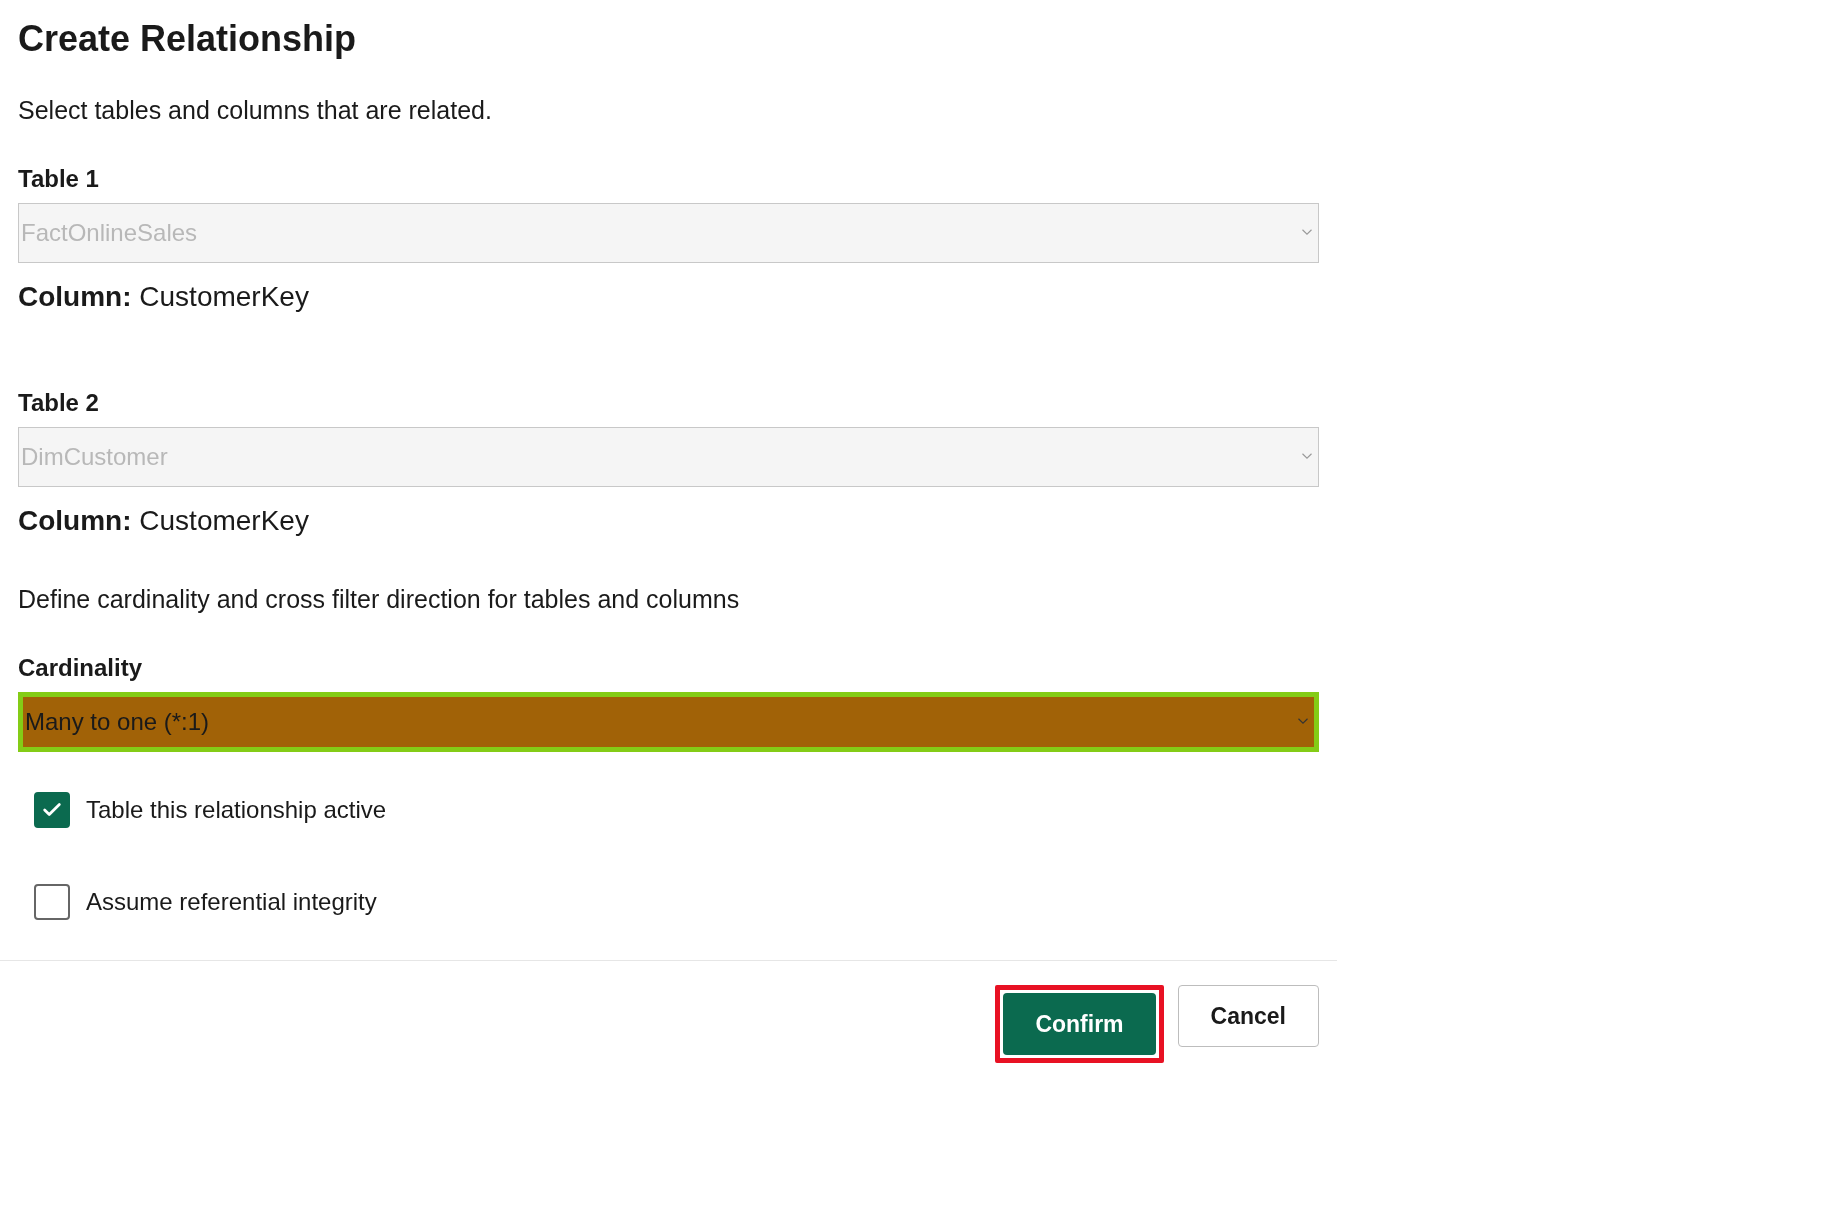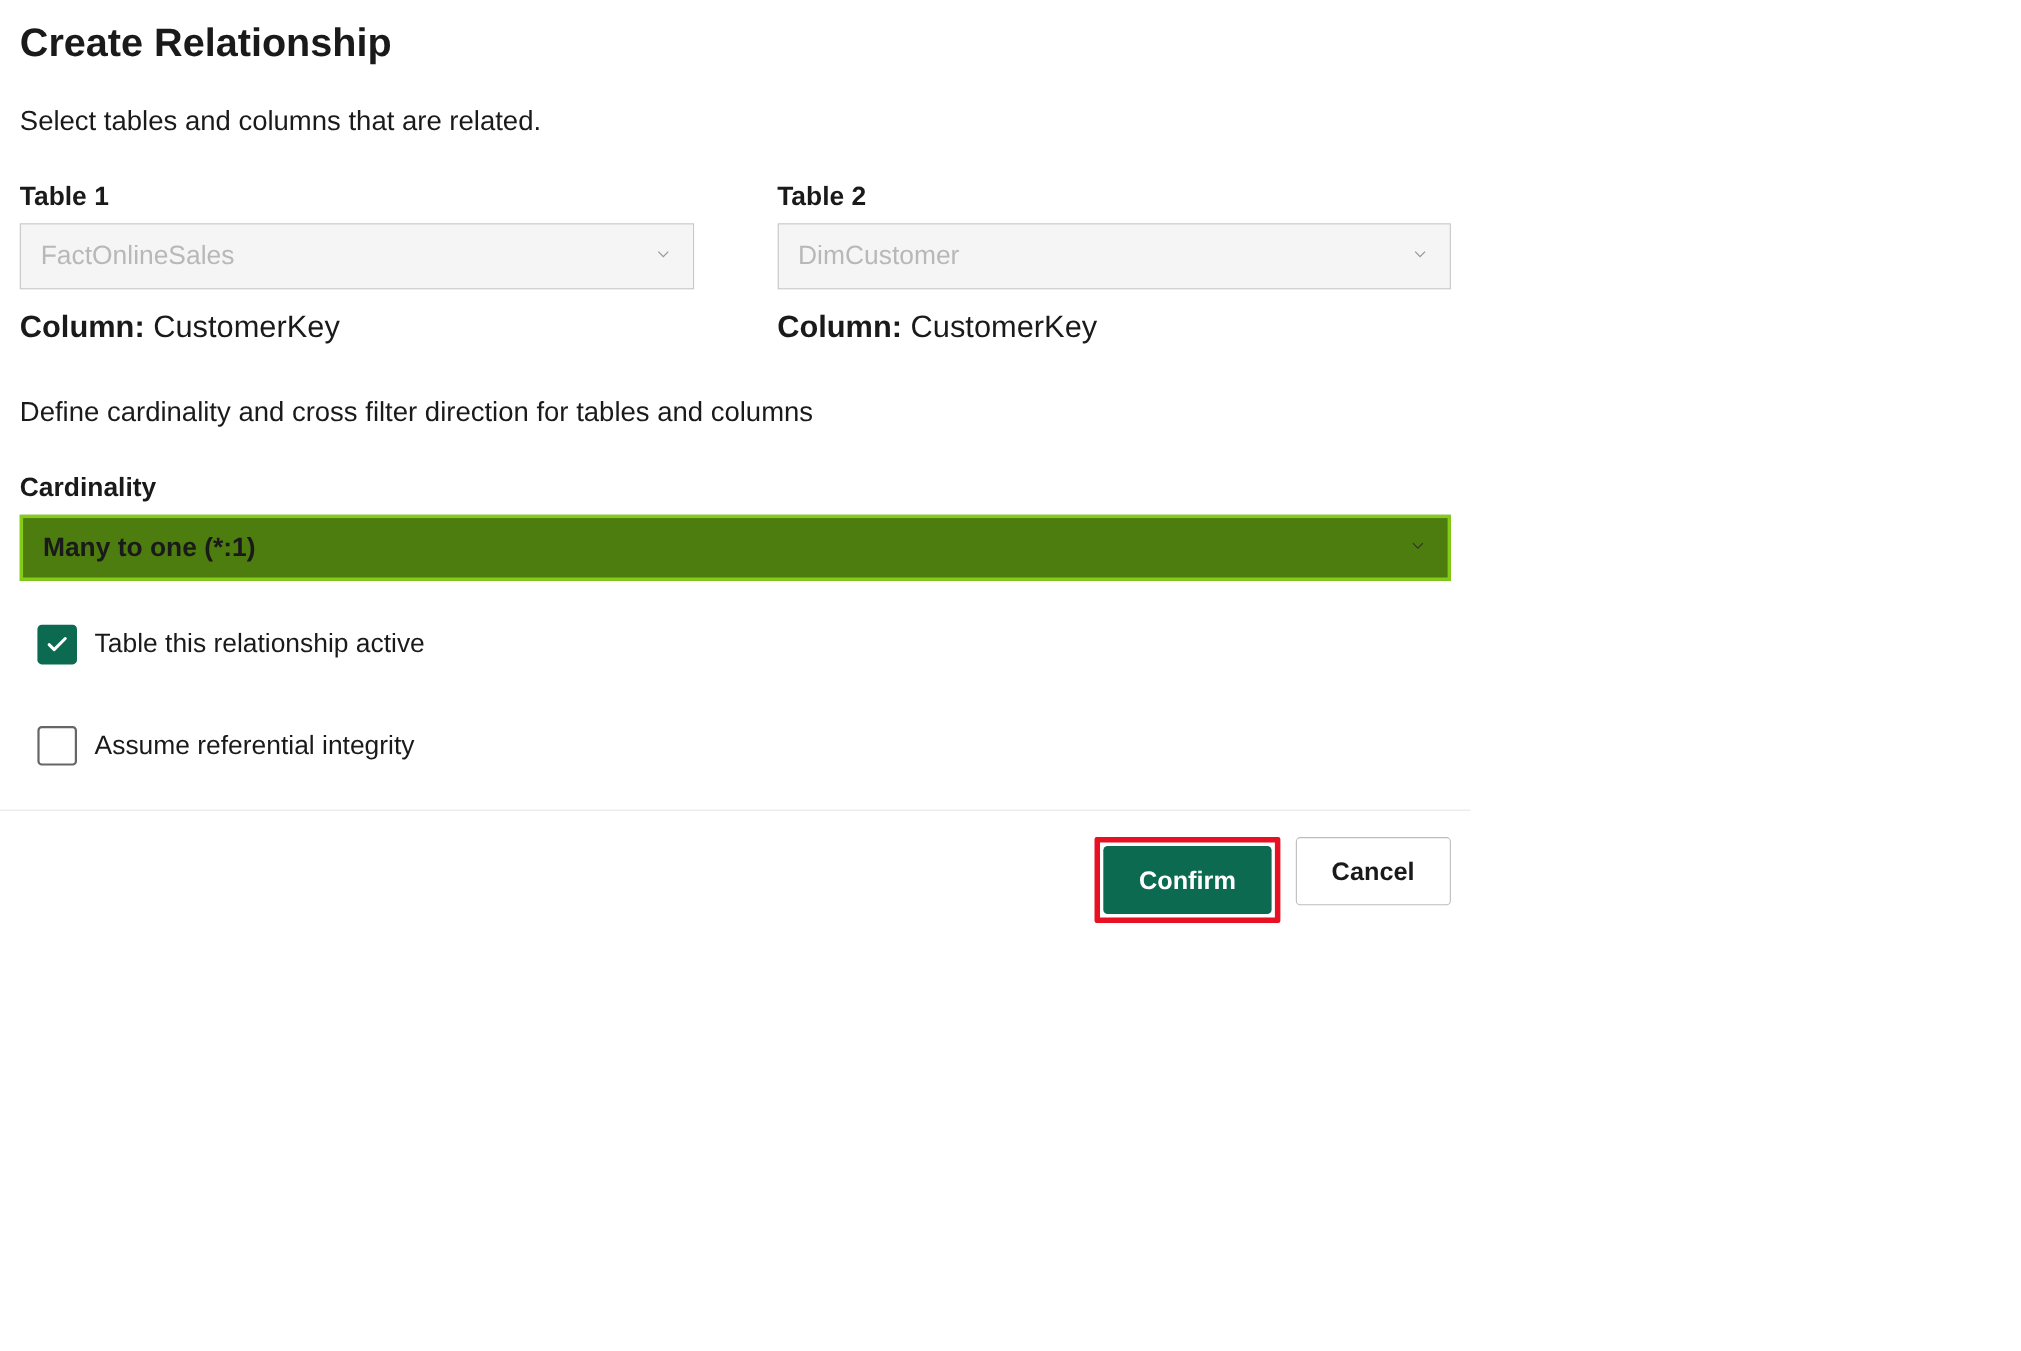--- a/index.html
+++ b/index.html
@@ -17,50 +17,50 @@
     }
     .dialog-subtitle {
       font-size: 25px;
       font-weight: 400;
       margin-bottom: 40px;
     }
     .two-col {
       display: flex;
       gap: 76px;
       margin-bottom: 48px;
+      flex-direction: column;
     }
     .col { flex: 1; }
     .field-label {
       font-size: 24px;
       font-weight: 600;
       margin-bottom: 10px;
       display: block;
     }
     .select-box {
       width: 100%;
       height: 60px;
       border: 1px solid #c8c8c8;
       background: #f5f5f5;
       display: flex;
       align-items: center;
       justify-content: space-between;
-      padding: 0 18px;
+      padding: 0 2px;
       font-size: 24px;
       cursor: pointer;
     }
     .select-box.disabled {
       color: #b8b8b8;
       cursor: default;
     }
     .select-box .chev { color: #999; }
     .select-box.enabled {
-      background: #4d7c0f;
-      border: 3px solid #84cc16;
+      background: #a16207;
+      border: 5px solid #84cc16;
       color: #1a1a1a;
-      font-weight: bold;
     }
     .select-box.enabled .chev { color: #333; }
     .column-line {
       font-size: 28px;
       margin-top: 18px;
     }
     .column-line .bold { font-weight: 600; }
     .section-desc {
       font-size: 25px;
       margin-bottom: 40px;

